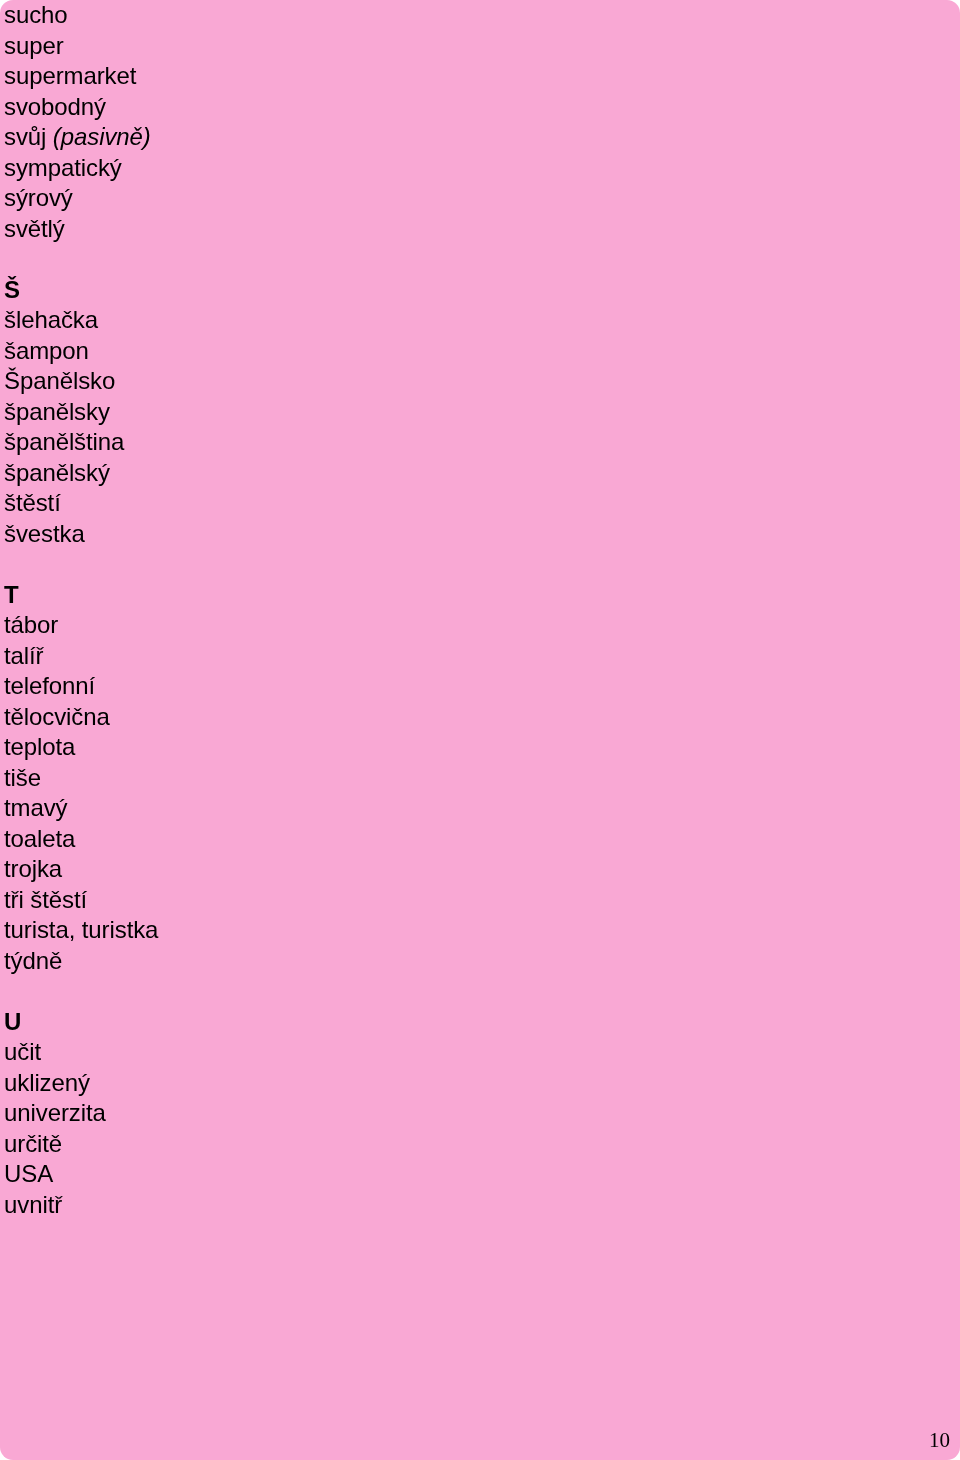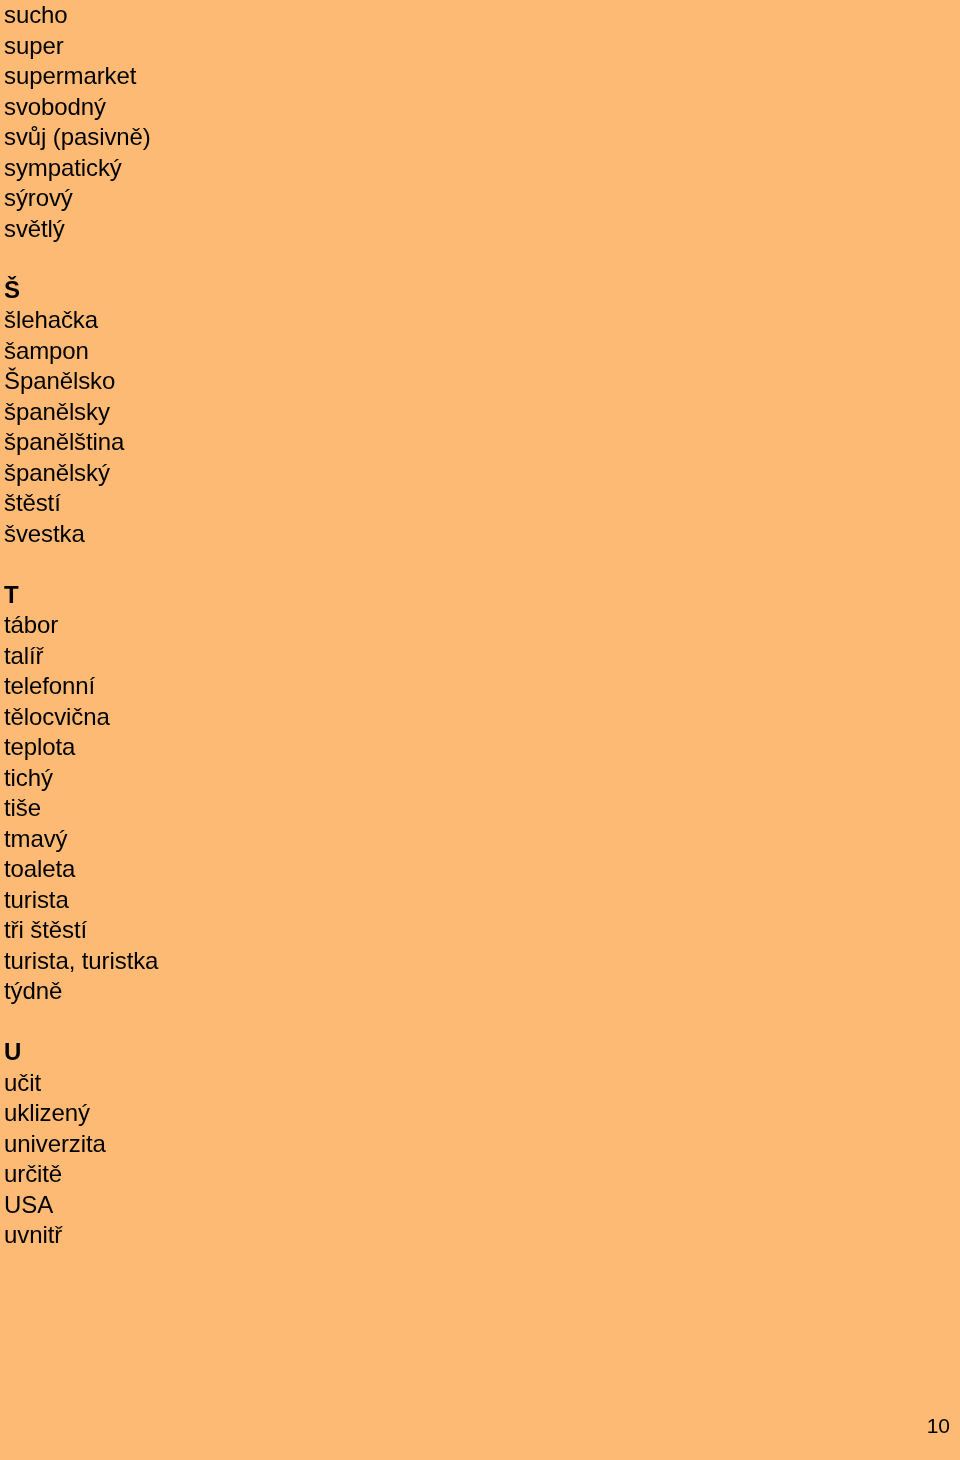--- a/index.html
+++ b/index.html
@@ -4,24 +4,25 @@
 <style>
   html, body {
     margin: 0;
     padding: 0;
     background: #ffffff;
   }
   .page {
     position: relative;
     width: 960px;
     height: 1460px;
-    background: #fdba74;
+    background: #f9a8d4;
     overflow: hidden;
     font-family: "Liberation Sans", "DejaVu Sans", sans-serif;
     color: #000000;
+    border-radius: 13px;
   }
   .content {
     position: absolute;
     left: 4px;
     top: 0px;
     width: 520px;
   }
   .entry {
     font-size: 24px;
     line-height: 30.5px;
@@ -29,29 +30,30 @@
     white-space: pre;
     letter-spacing: -0.1px;
   }
   .entry.heading {
     font-weight: bold;
   }
   .spacer {
     height: 30.5px;
   }
   .entry .italic-note {
+    font-style: italic;
     text-align: right;
   }
   .page-number {
     position: absolute;
     right: 10px;
-    bottom: 22px;
+    bottom: 8px;
     font-size: 21px;
     line-height: 24px;
-    font-family: Liberation Sans, sans-serif;
+    font-family: Liberation Serif, serif;
     color: #000000;
   }
 </style>
 </head>
 <body>
 
 <div class="page">
 
   <div class="content" id="word-list">
       <div class="entry">sucho</div>
@@ -72,25 +74,24 @@
       <div class="entry">španělský</div>
       <div class="entry">štěstí</div>
       <div class="entry">švestka</div>
       <div class="spacer"></div>
       <div class="entry heading">T</div>
       <div class="entry">tábor</div>
       <div class="entry">talíř</div>
       <div class="entry">telefonní</div>
       <div class="entry">tělocvična</div>
       <div class="entry">teplota</div>
-      <div class="entry">tichý</div>
       <div class="entry">tiše</div>
       <div class="entry">tmavý</div>
       <div class="entry">toaleta</div>
-      <div class="entry">turista</div>
+      <div class="entry">trojka</div>
       <div class="entry">tři štěstí</div>
       <div class="entry">turista, turistka</div>
       <div class="entry">týdně</div>
       <div class="spacer"></div>
       <div class="entry heading">U</div>
       <div class="entry">učit</div>
       <div class="entry">uklizený</div>
       <div class="entry">univerzita</div>
       <div class="entry">určitě</div>
       <div class="entry">USA</div>

